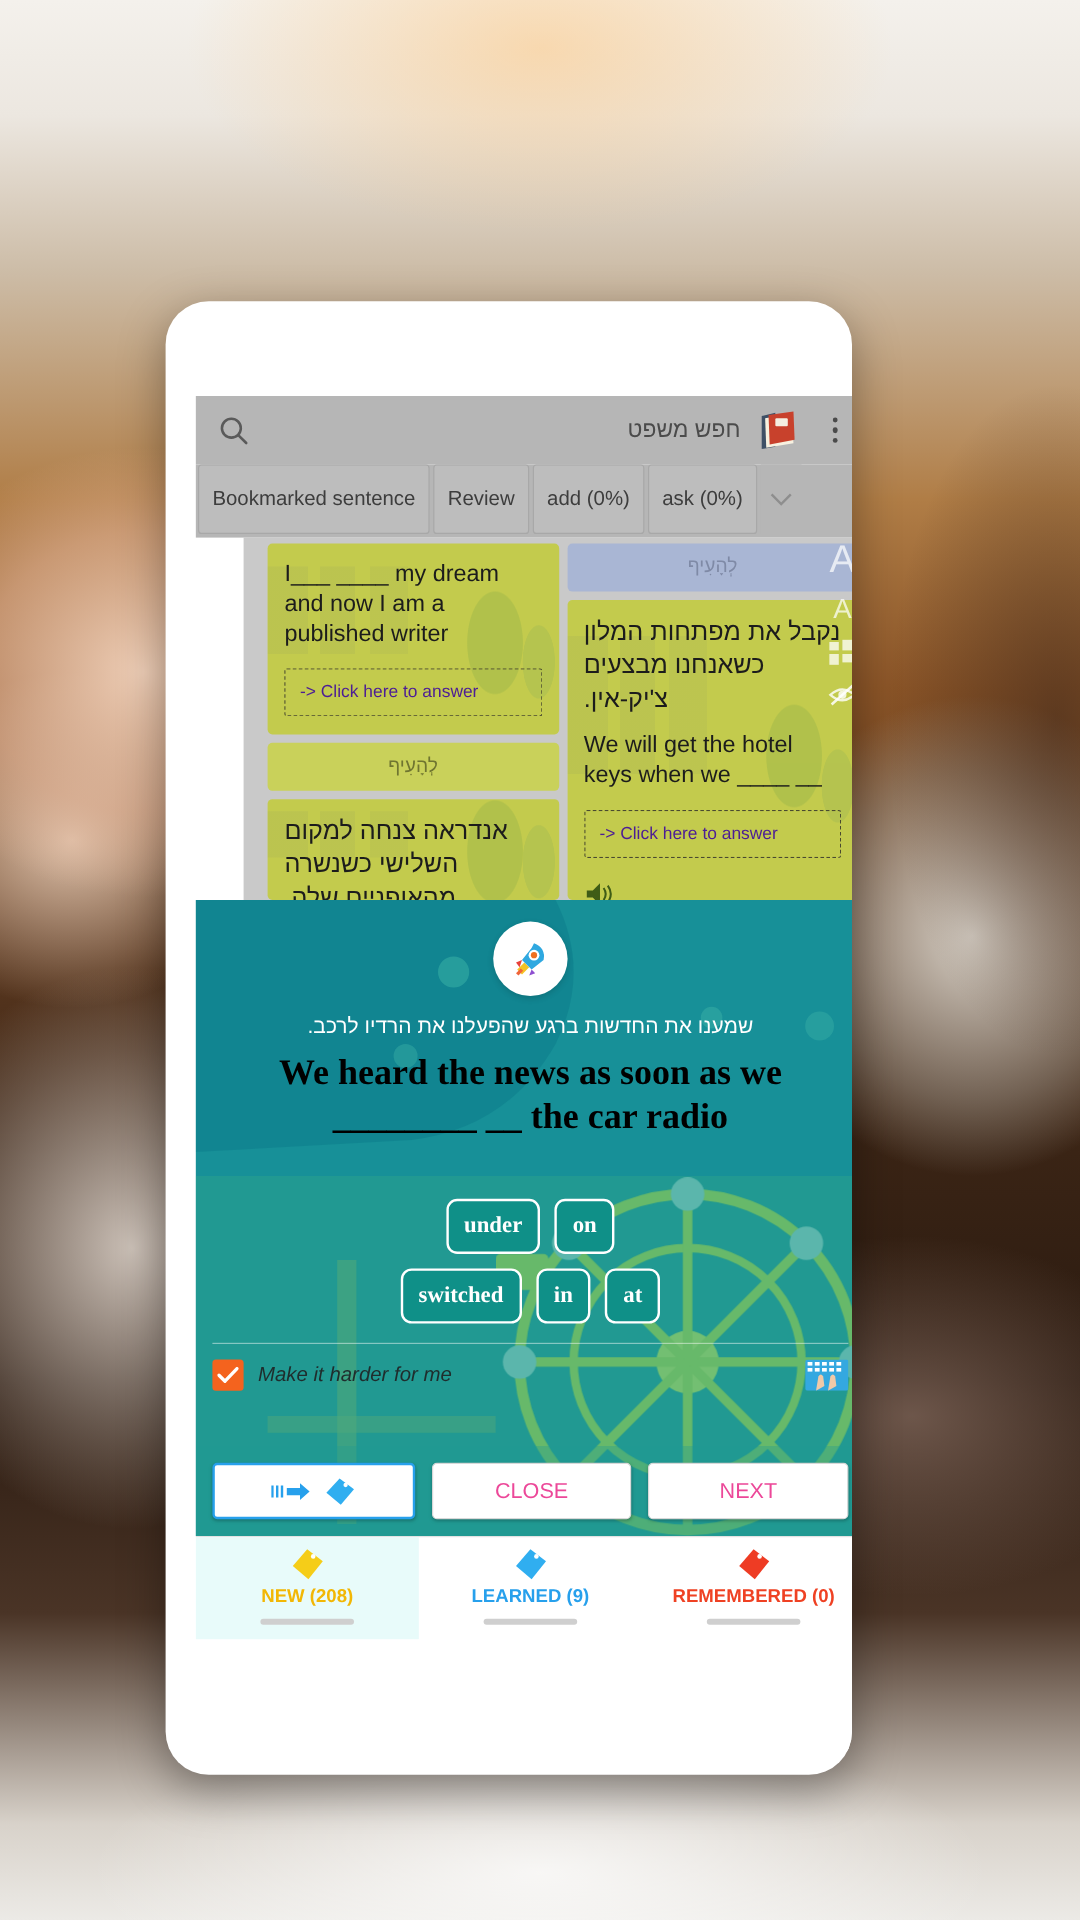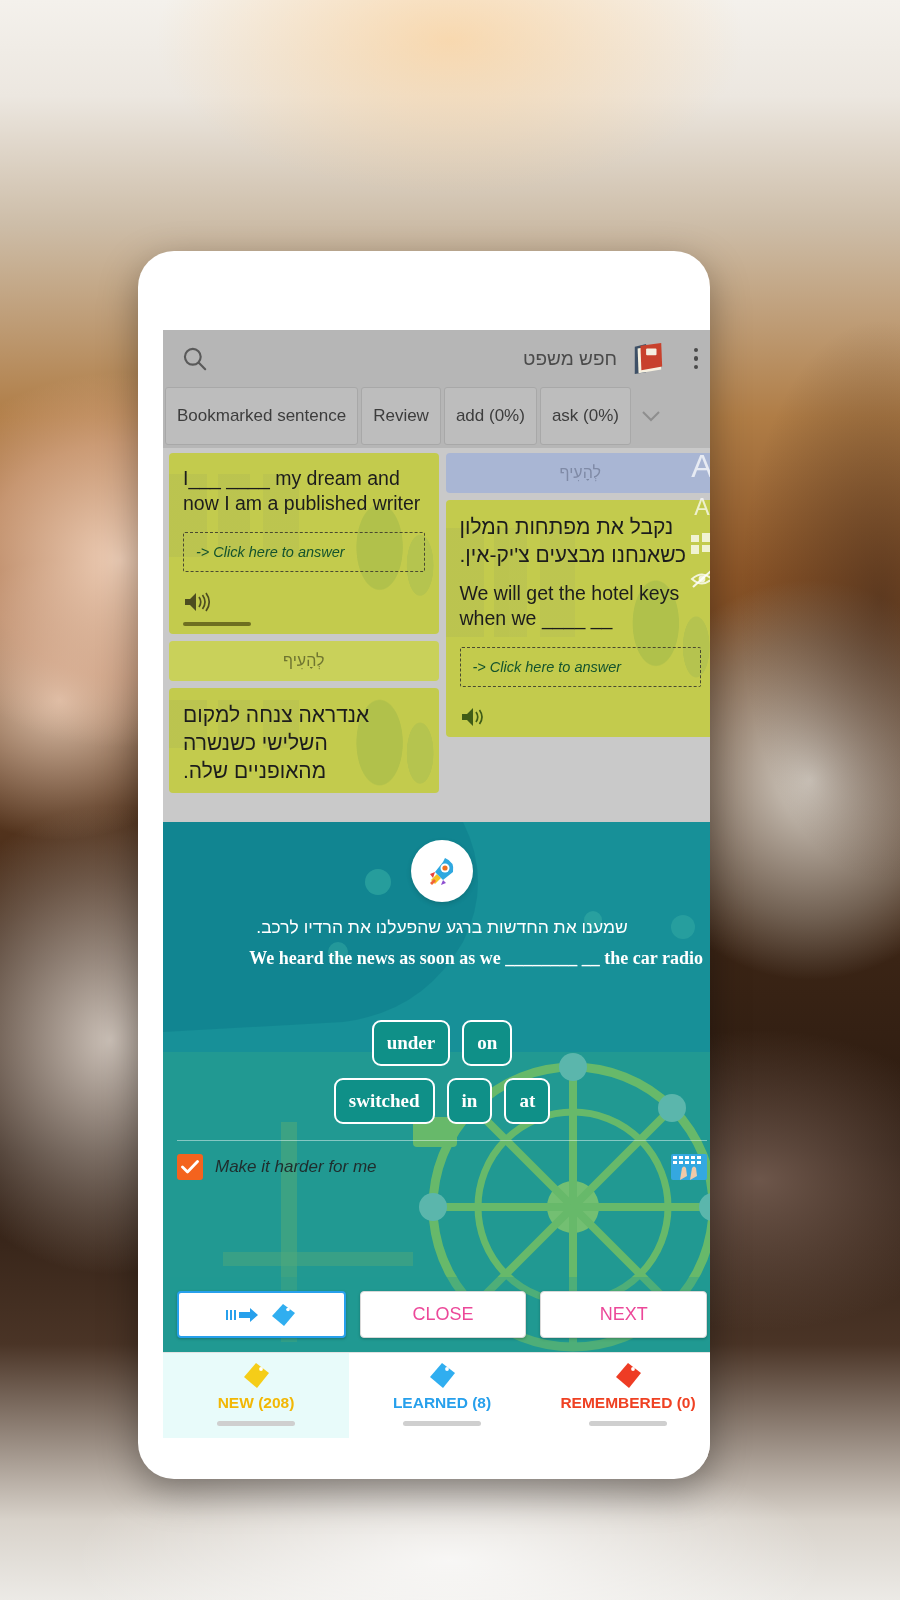--- a/index.html
+++ b/index.html
@@ -116,26 +116,27 @@
   }
   .tab-more {
     width: 34px; flex: none;
     display: flex; align-items: center; justify-content: center;
     background: #b6b6b6;
   }
 
   
   .card-area {
     position: relative;
-    height: 374px;
+    height: 302px;
     background: #c9c9c9;
     display: flex;
     gap: 7px;
-    padding: 5px 6px 0 6px;
-    overflow: hidden;
+    padding: 5px 6px 0 20px;
+    overflow: hidden;
+    margin-left: 40px;
   }
   .col { width: 50%; display: flex; flex-direction: column; gap: 7px; }
 
   .card {
     position: relative;
     border-radius: 4px;
     padding: 13px 14px 8px 14px;
     overflow: hidden;
     background: #c5cc50;
   }
@@ -164,22 +165,21 @@
     line-height: 1.34;
     direction: rtl; text-align: left;
     font-weight: 500;
   }
   .answer-box {
     margin-top: 16px;
     border: 1.6px dashed #4a4a30;
     border-radius: 2px;
     padding: 11px 12px;
     font-size: 14.5px;
-    color: #14532d;
-    font-style: italic;
+    color: #4c1d95;
   }
   .speaker-row { margin-top: 18px; }
   .speaker-icon { width: 30px; height: 24px; display: block; }
   .card-underline {
     margin-top: 8px;
     width: 68px; height: 4px; background: #6e6f20; border-radius: 2px;
   }
 
   .skip-chip {
     border-radius: 4px;
@@ -228,23 +228,23 @@
   .quiz-he {
     margin-top: 15px;
     text-align: center;
     color: #ffffff;
     font-size: 17.5px;
     direction: rtl;
     padding: 0 14px;
   }
   .quiz-en {
     margin-top: 10px;
-    text-align: right;
-    color: #ffffff;
-    font-size: 18px;
+    text-align: center;
+    color: #000000;
+    font-size: 30px;
     font-weight: bold;
     line-height: 1.22;
     padding: 0 18px;
     font-family: "Liberation Serif", serif;
   }
 
   .options {
     margin-top: 50px;
     display: flex; flex-direction: column; align-items: center; gap: 12px;
   }
@@ -544,21 +544,21 @@
             <circle cx="19" cy="7" r="1.9" fill="#ffffff"></circle>
           </svg>
           <div class="nav-label" style="color:#f2b705">NEW (208)</div>
           <div class="nav-bar-track"></div>
         </div>
         <div class="nav-item">
           <svg width="28" height="27" viewBox="0 0 28 27">
             <path d="M14 1 L27 11 L15 26 L2 15 Z" fill="#30aef0"></path>
             <circle cx="19" cy="7" r="1.9" fill="#ffffff"></circle>
           </svg>
-          <div class="nav-label" style="color:#27a0ec">LEARNED (8)</div>
+          <div class="nav-label" style="color:#27a0ec">LEARNED (9)</div>
           <div class="nav-bar-track"></div>
         </div>
         <div class="nav-item">
           <svg width="28" height="27" viewBox="0 0 28 27">
             <path d="M14 1 L27 11 L15 26 L2 15 Z" fill="#ee3c24"></path>
             <circle cx="19" cy="7" r="1.9" fill="#ffffff"></circle>
           </svg>
           <div class="nav-label" style="color:#ef4123">REMEMBERED (0)</div>
           <div class="nav-bar-track"></div>
         </div>

